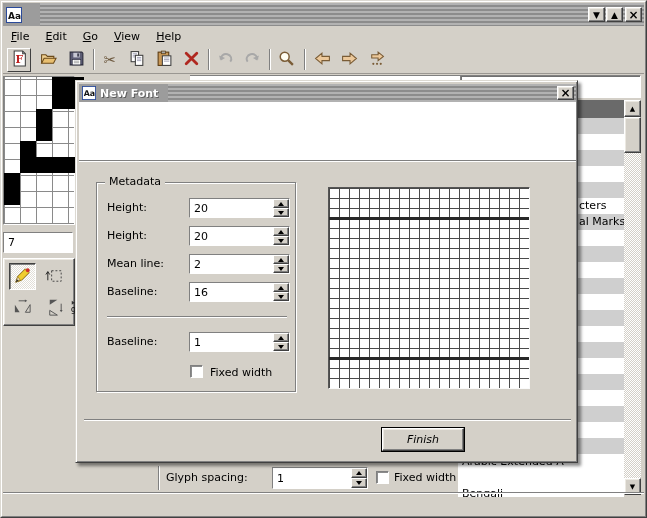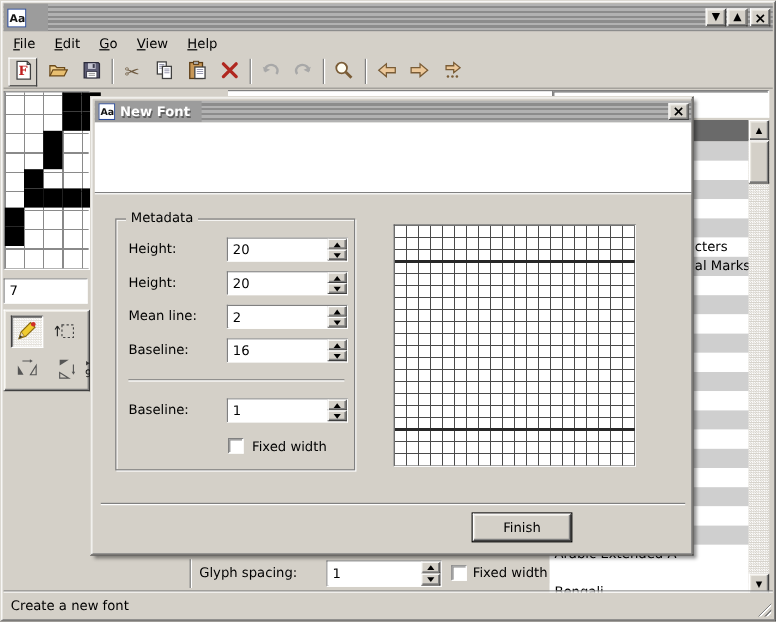--- a/index.html
+++ b/index.html
@@ -310,24 +310,20 @@
         <div class="sb">
             <i class="tri-dn"></i>
           </div>
       </div>
     </div>
   </div>
   <div class="abs cb" style="left:376px;top:471px;"></div>
   <span class="abs" style="left:394px;top:471px;">Fixed width</span>
 
   <div class="abs etch-h" style="left:3px;top:492px;width:641px;"></div>
-  <div class="abs" style="left:3px;top:494px;width:641px;height:21px;background:#d4d0c8;">
-    <span style="position:absolute;left:6px;top:4px;">Create a new font</span>
-    <div class="grip" style="right:1px;bottom:1px;"></div>
-  </div>
 
   <div class="dialog">
     <div class="dlg-titlebar titlebar">
       <div class="tb-solid" style="padding-right:10px;">
         <span style="margin-right:4px;display:flex;">
           <svg width="14" height="14" viewBox="0 0 16 16">
               <rect x="0.5" y="0.5" width="15" height="15" fill="#fff" stroke="#2a4a9a"></rect>
               <text x="2" y="11.5" font-size="9" font-weight="bold" fill="#111" font-family="DejaVu Sans">Aa</text>
             </svg>
         </span>
@@ -470,15 +466,15 @@
           <line x1="0" y1="180" x2="200" y2="180" stroke="#4a4a4a" stroke-width="1"></line>
           <line x1="0" y1="190" x2="200" y2="190" stroke="#4a4a4a" stroke-width="1"></line>
           <line x1="0" y1="200" x2="200" y2="200" stroke="#4a4a4a" stroke-width="1"></line>
           <line x1="0" y1="30" x2="200" y2="30" stroke="#282828" stroke-width="3"></line>
           <line x1="0" y1="170" x2="200" y2="170" stroke="#282828" stroke-width="3"></line>
         </svg>
     </div>
 
     <div class="abs etch-h" style="left:8px;top:338px;width:487px;"></div>
 
-    <div class="btn95 default" style="left:318px;top:347px;">Finish</div>
+    <div class="btn95 default" style="left:306px;top:347px;font-style:italic;">Finish</div>
   </div>
 </div>
 
 </body></html>

